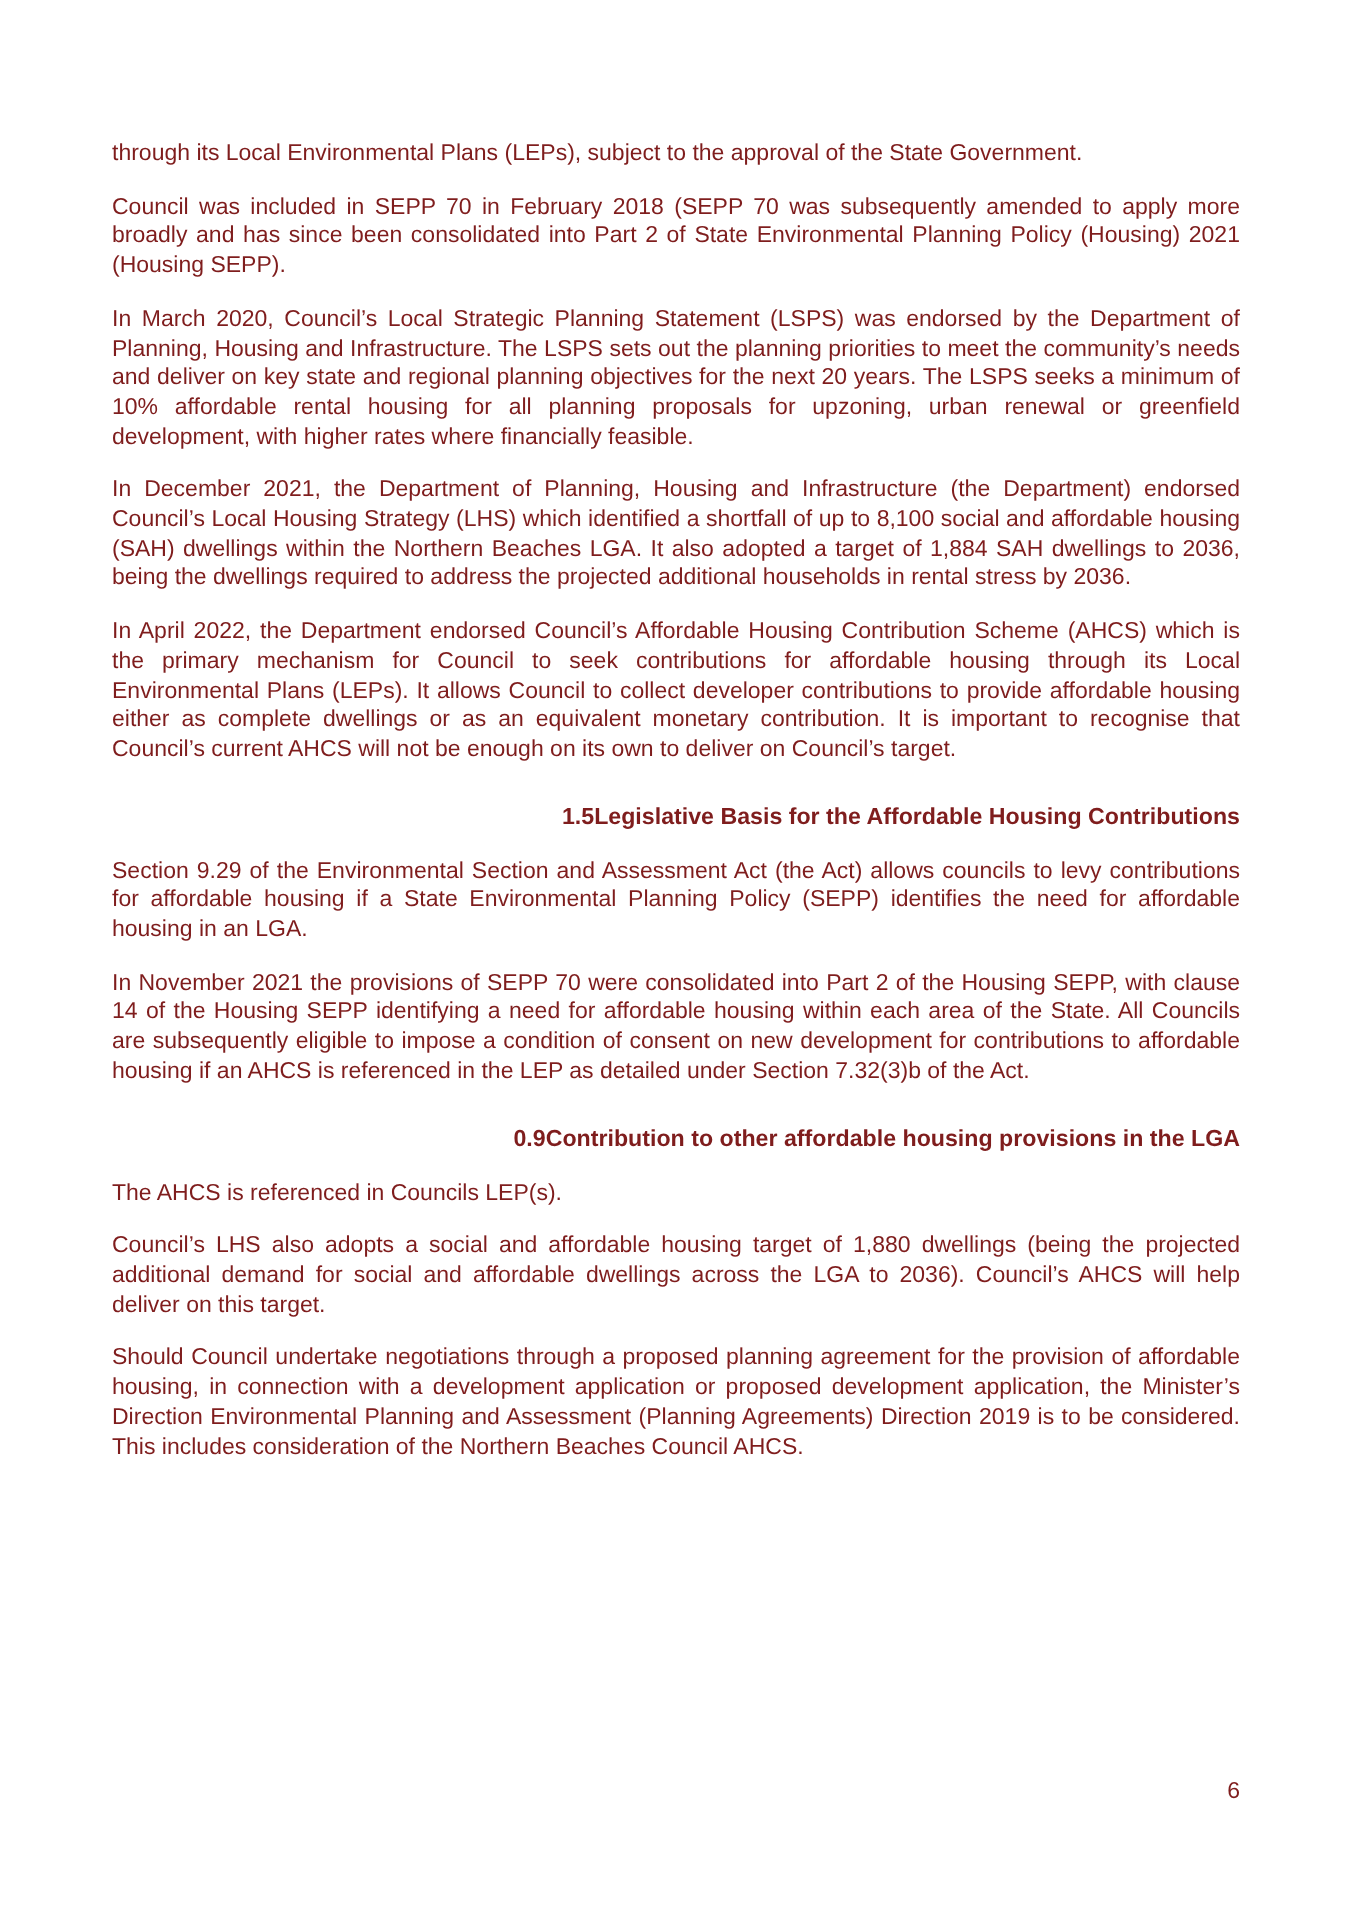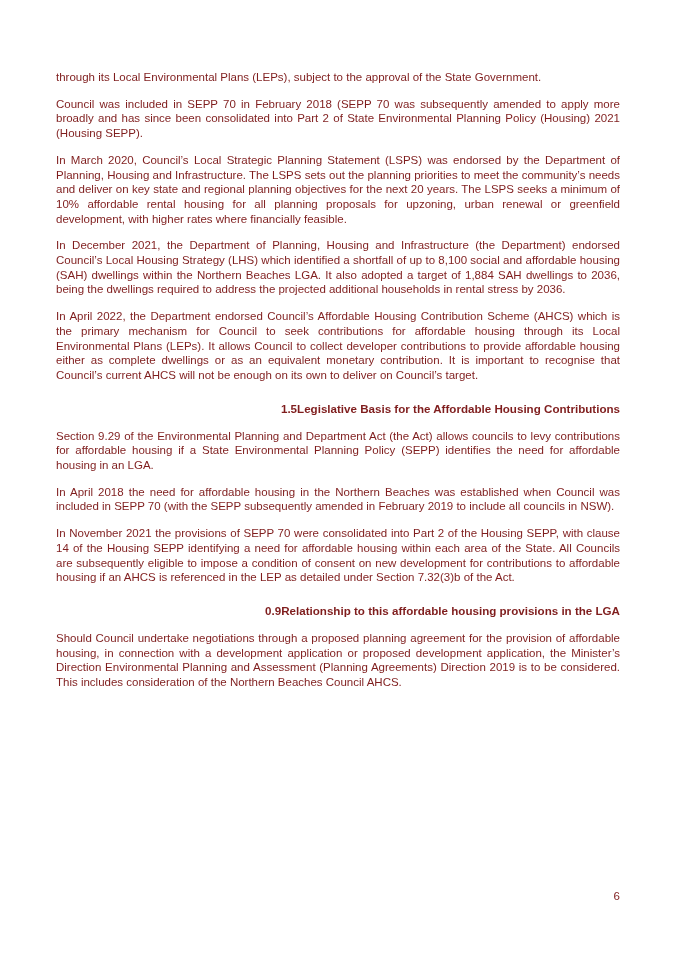--- a/index.html
+++ b/index.html
@@ -68,30 +68,31 @@
     <p class="para"><span>In March 2020, Council’s Local Strategic Planning Statement (LSPS) was endorsed by the Department of Planning, Housing and Infrastructure. The LSPS sets out the planning priorities to meet the community’s needs and deliver on key state and regional planning objectives for the next 20 years. The LSPS seeks a minimum of 10% affordable rental housing for all planning proposals for upzoning, urban renewal or greenfield development, with higher rates where financially feasible.</span></p>
 
     <p class="para"><span>In December 2021, the Department of Planning, Housing and Infrastructure (the Department) endorsed Council’s Local Housing Strategy (LHS) which identified a shortfall of up to 8,100 social and affordable housing (SAH) dwellings within the Northern Beaches LGA. It also adopted a target of 1,884 SAH dwellings to 2036, being the dwellings required to address the projected additional households in rental stress by 2036.</span></p>
 
     <p class="para"><span>In April 2022, the Department endorsed Council’s Affordable Housing Contribution Scheme (AHCS) which is the primary mechanism for Council to seek contributions for affordable housing through its Local Environmental Plans (LEPs). It allows Council to collect developer contributions to provide affordable housing either as complete dwellings or as an equivalent monetary contribution. It is important to recognise that Council’s current AHCS will not be enough on its own to deliver on Council’s target.</span></p>
 
     <h2 class="heading">
       <span class="hnum">1.5</span><span class="htitle">Legislative Basis for the Affordable Housing Contributions</span>
     </h2>
 
-    <p class="para"><span>Section 9.29 of the </span><span class="italic">Environmental Planning and Department Act</span><span> (the Act) allows councils to levy contributions for affordable housing if a State Environmental Planning Policy (SEPP) identifies the need for affordable housing in an LGA.</span></p>
+    <p class="para"><span>Section 9.29 of the </span><span class="italic">Environmental Section and Assessment Act</span><span> (the Act) allows councils to levy contributions for affordable housing if a State Environmental Planning Policy (SEPP) identifies the need for affordable housing in an LGA.</span></p>
 
-    <p class="para"><span>In April 2018 the need for affordable housing in the Northern Beaches was established when Council was included in SEPP 70 (with the SEPP subsequently amended in February 2019 to include all councils in NSW).</span></p>
 
     <p class="para"><span>In November 2021 the provisions of SEPP 70 were consolidated into Part 2 of the Housing SEPP, with clause 14 of the Housing SEPP identifying a need for affordable housing within each area of the State. All Councils are subsequently eligible to impose a condition of consent on new development for contributions to affordable housing if an AHCS is referenced in the LEP as detailed under Section 7.32(3)b of the Act.</span></p>
 
     <h2 class="heading">
-      <span class="hnum">0.9</span><span class="htitle">Relationship to this affordable housing provisions in the LGA</span>
+      <span class="hnum">0.9</span><span class="htitle">Contribution to other affordable housing provisions in the LGA</span>
     </h2>
 
+    <p class="para"><span>The AHCS is referenced in Councils LEP(s).</span></p>
 
+    <p class="para"><span>Council’s LHS also adopts a social and affordable housing target of 1,880 dwellings (being the projected additional demand for social and affordable dwellings across the LGA to 2036). Council’s AHCS will help deliver on this target.</span></p>
 
     <p class="para extra-space"><span>Should Council undertake negotiations through a proposed planning agreement for the provision of affordable housing, in connection with a development application or proposed development application, the Minister’s Direction </span><span class="italic">Environmental Planning and Assessment (Planning Agreements) Direction 2019</span><span> is to be considered. This includes consideration of the Northern Beaches Council AHCS.</span></p>
 
   </div>
 
   <div class="pageno">6</div>
 </div>
 
 </body></html>

